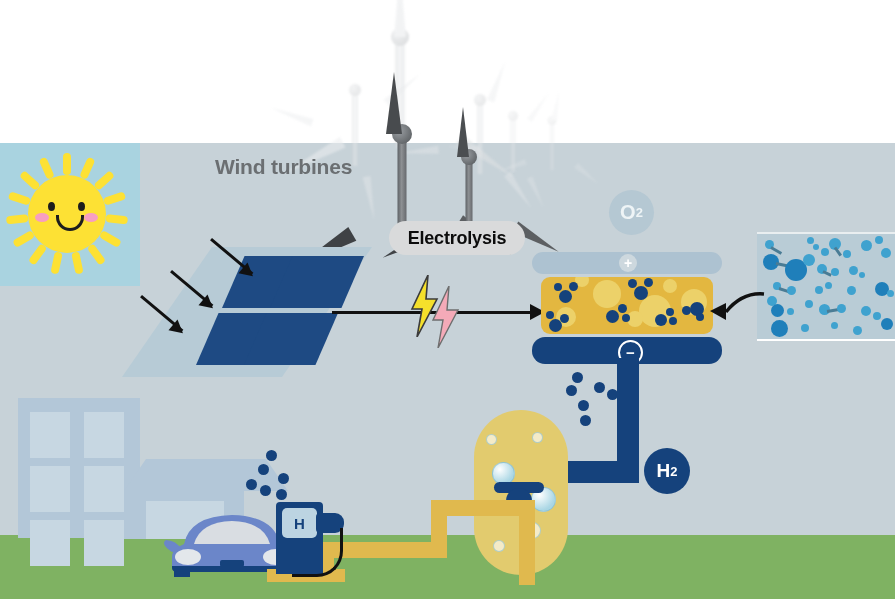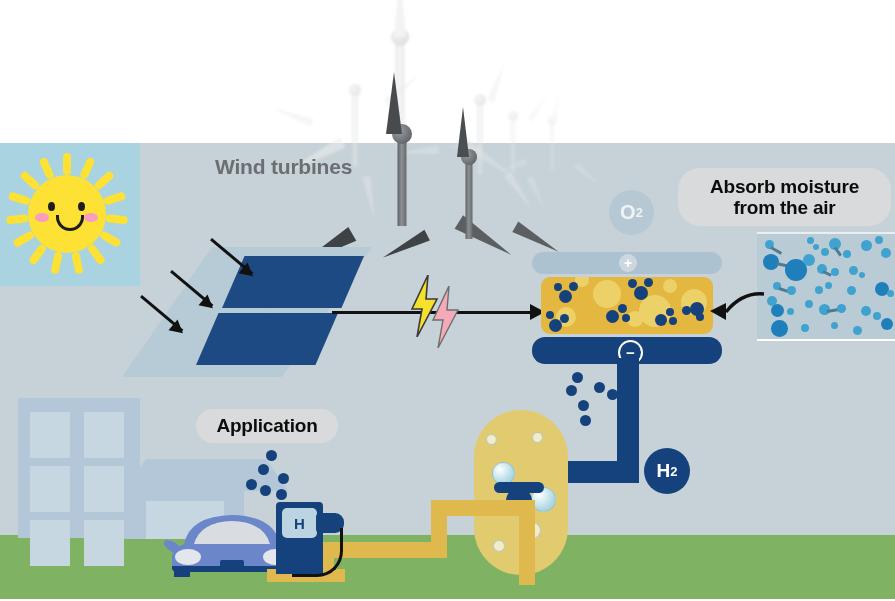--- a/index.html
+++ b/index.html
@@ -274,27 +274,23 @@
       <div class="eye r"></div>
       <div class="cheek l"></div>
       <div class="cheek r"></div>
       <div class="mouth"></div>
     </div>
   </div>
 
   <div class="plain-label" style="left:215px;top:155px;font-size:21px;">Wind turbines</div>
 
 
-
-  <div class="pill" style="left:678px;top:168px;width:213px;height:58px;font-size:19px;flex-direction:column;">
-    <span>Absorb moisture</span>
-    <span>from the air</span>
-  </div>
-
-  <div class="pill" style="left:196px;top:409px;width:142px;height:34px;font-size:19px;">Application</div>
+  <div class="pill" style="left:389px;top:221px;width:136px;height:34px;font-size:18px;">Electrolysis</div>
+
+
 
   <div class="o2">
     <span>O</span>
       <sub>2</sub>
   </div>
 
   <div class="solar-wrap">
     <div class="solar-base"></div>
     <div class="cell c1"></div>
     <div class="cell c2"></div>

